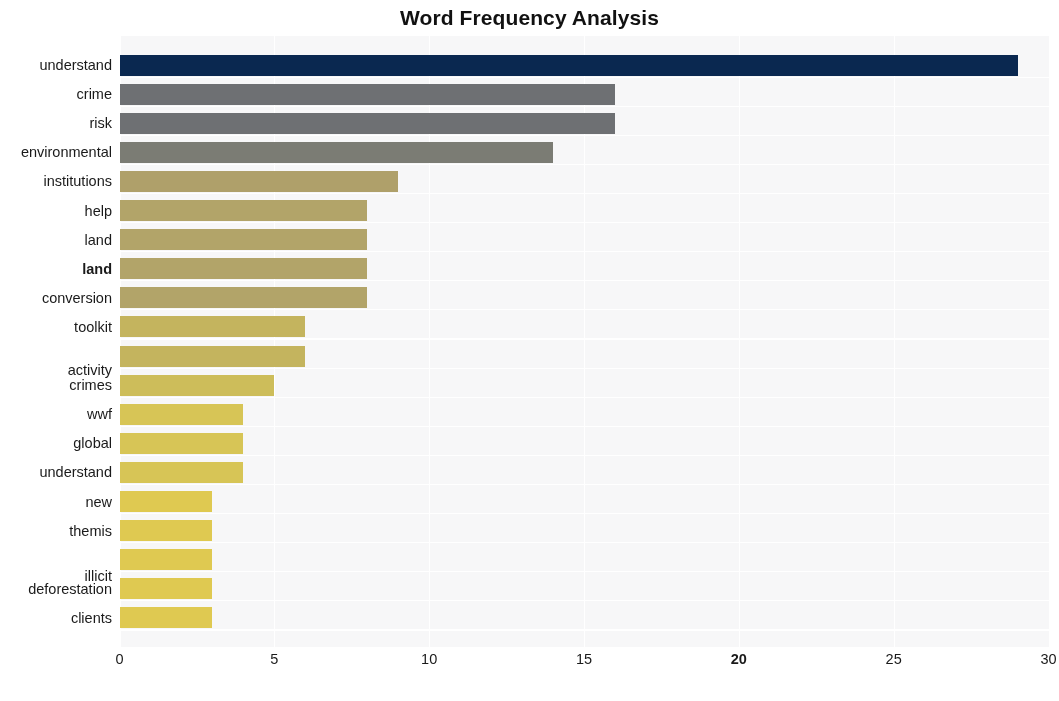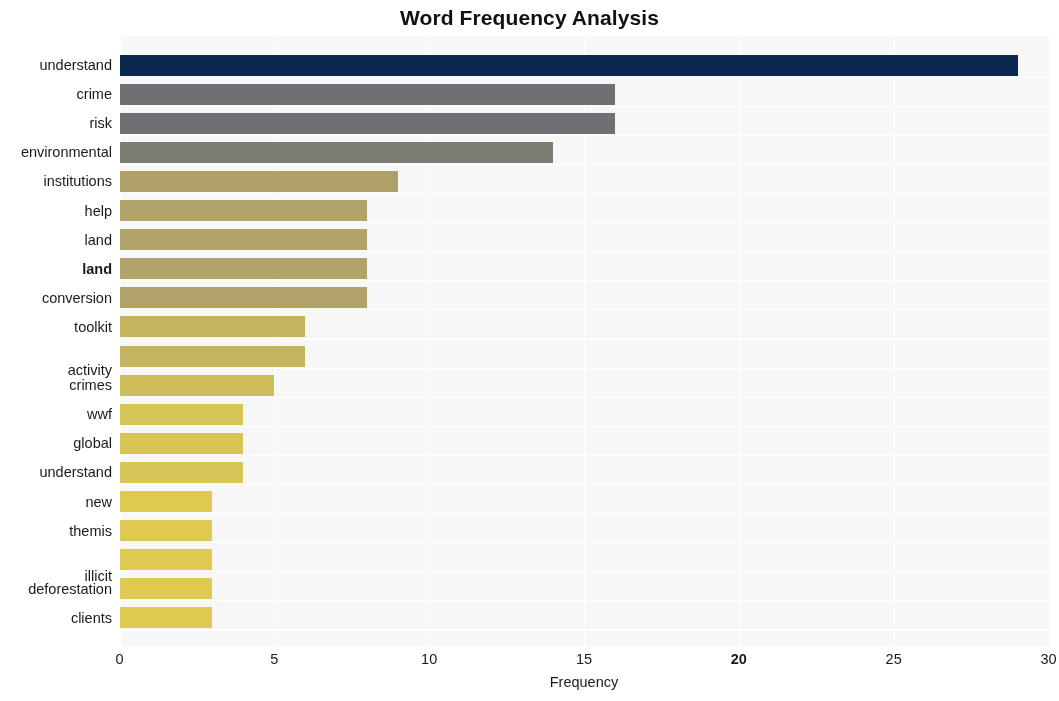--- a/index.html
+++ b/index.html
@@ -196,15 +196,14 @@
   <div id="x-axis">
       <div class="x-tick-label" style="left: 0px;">0</div>
       <div class="x-tick-label" style="left: 154.833px;">5</div>
       <div class="x-tick-label" style="left: 309.667px;">10</div>
       <div class="x-tick-label" style="left: 464.5px;">15</div>
       <div class="x-tick-label" style="left: 619.333px; font-weight: bold;">20</div>
       <div class="x-tick-label" style="left: 774.167px;">25</div>
       <div class="x-tick-label" style="left: 929px;">30</div>
     </div>
 
-  <div id="x-axis-label">Frequency</div>
 
 </div>
 
 </body></html>

